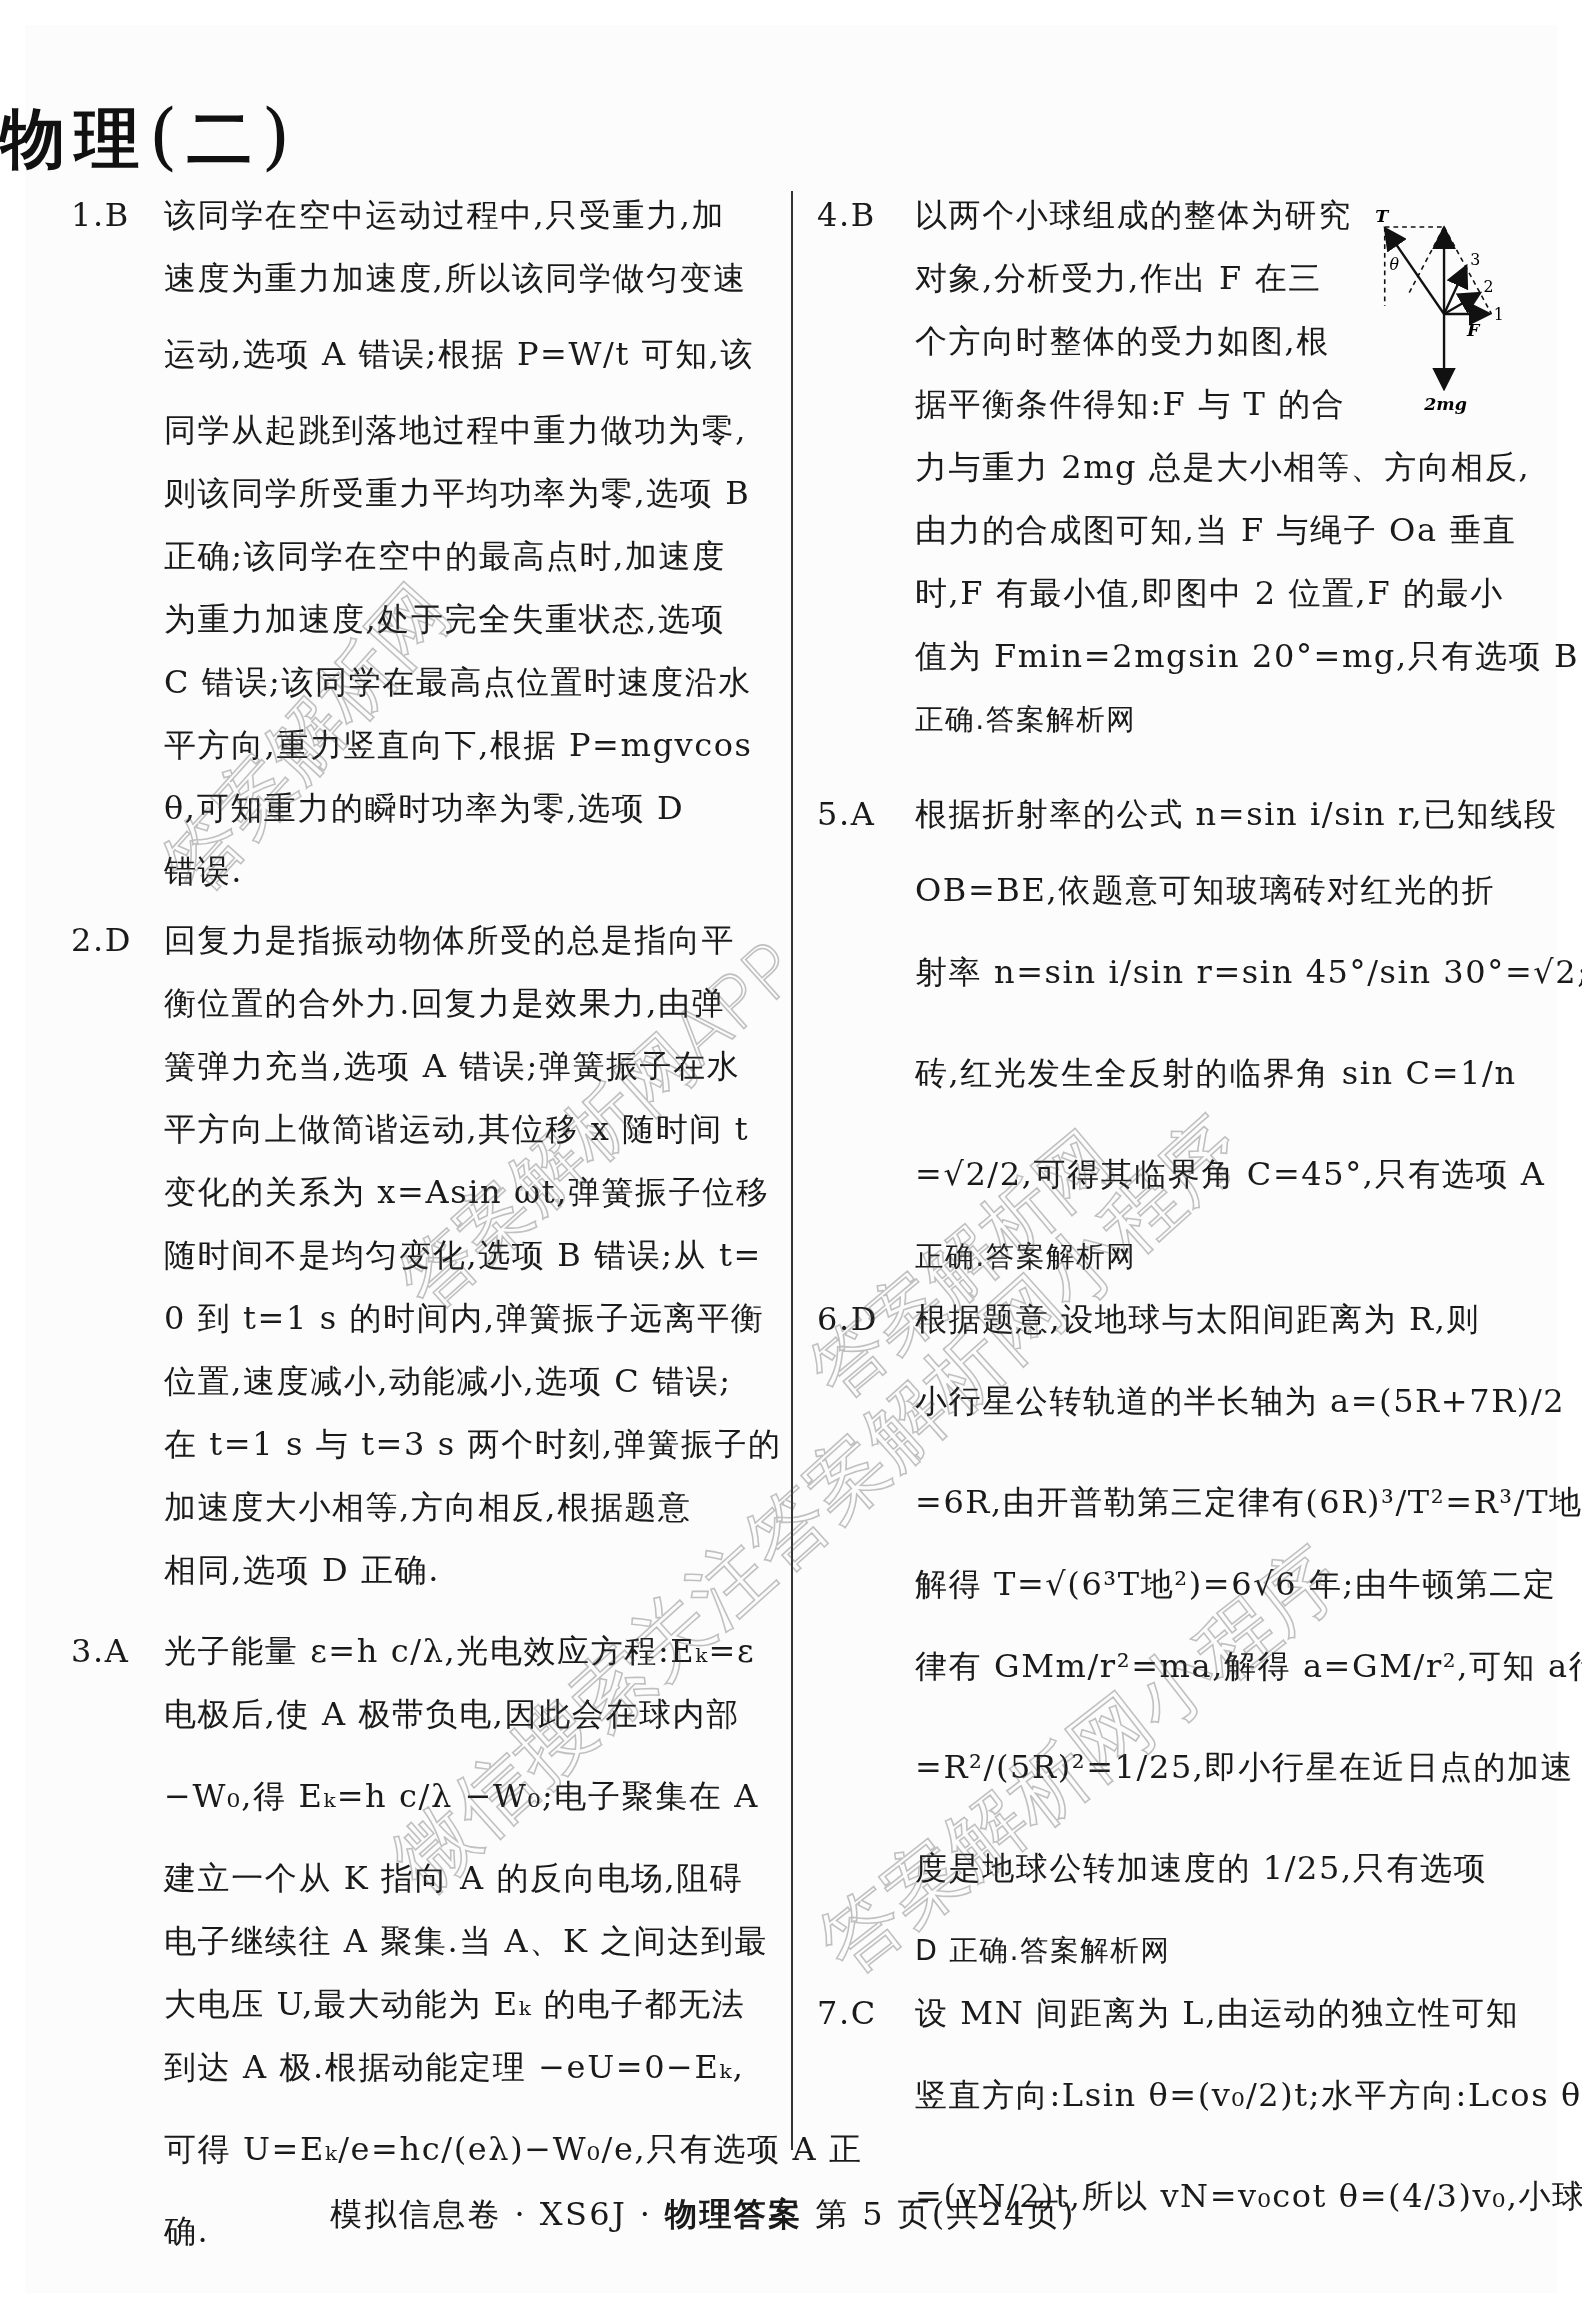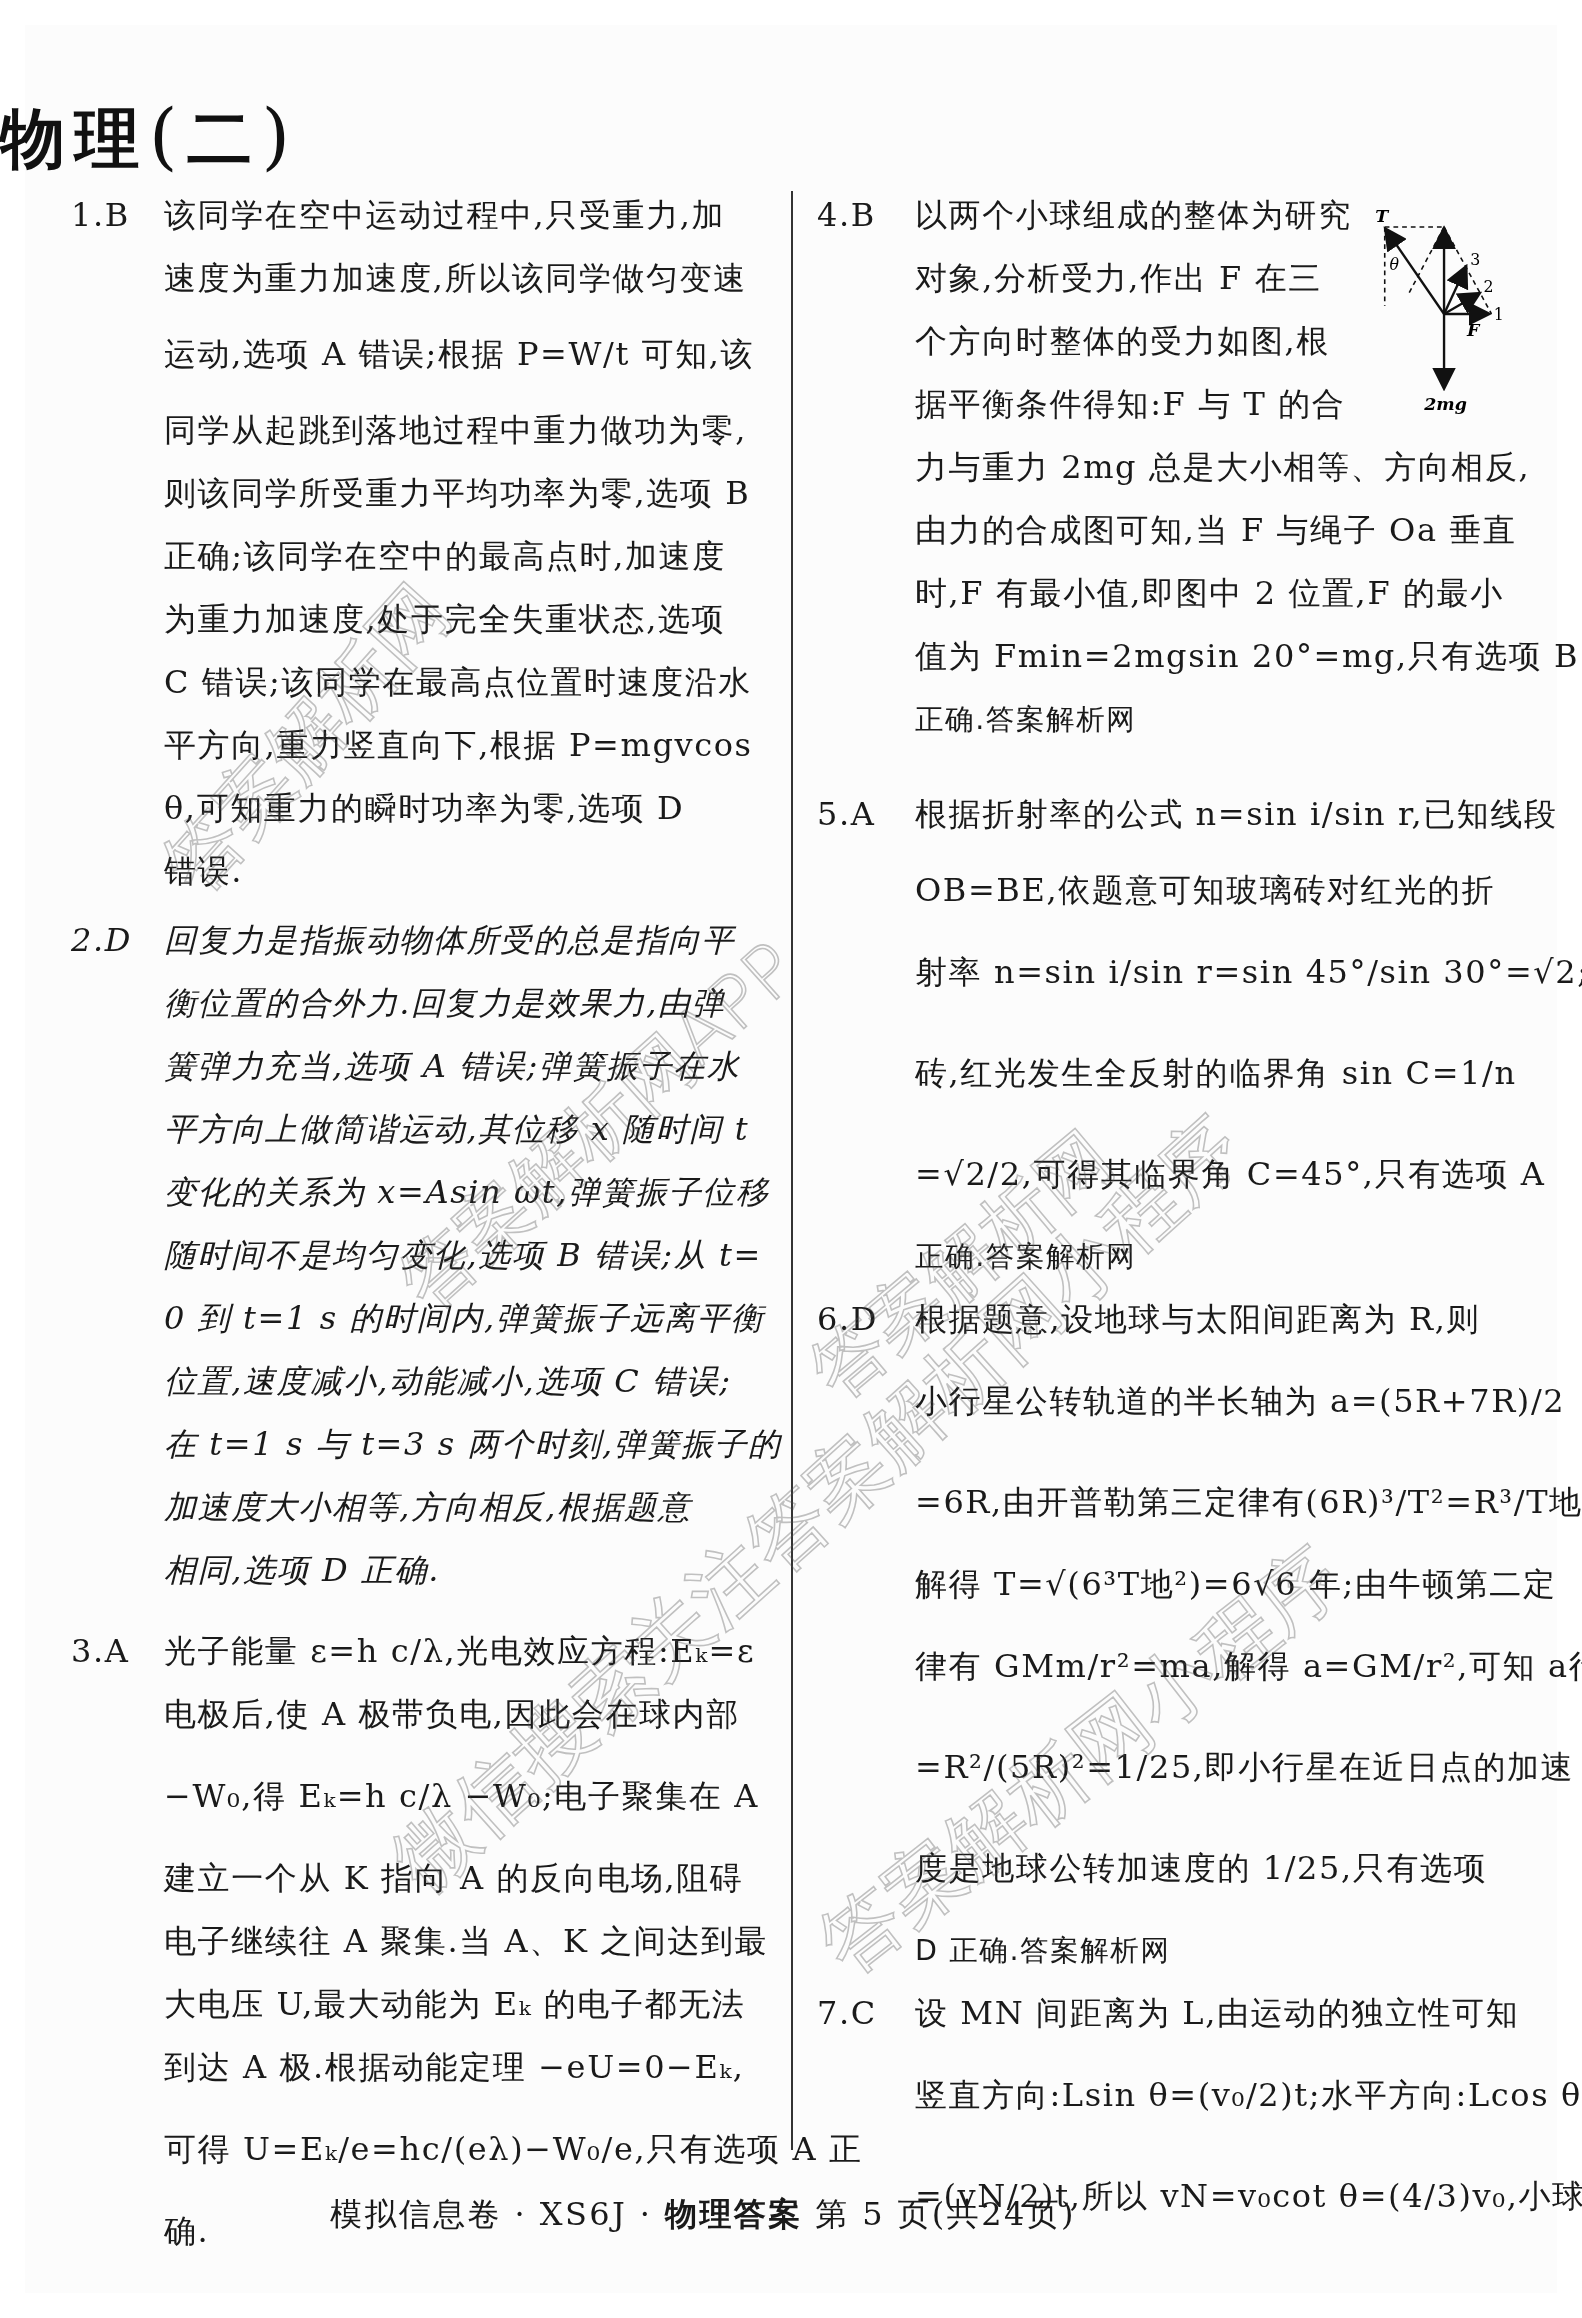--- a/index.html
+++ b/index.html
@@ -52,21 +52,21 @@
       <span class="line">则该同学所受重力平均功率为零,选项 B</span>
       <span class="line">正确;该同学在空中的最高点时,加速度</span>
       <span class="line">为重力加速度,处于完全失重状态,选项</span>
       <span class="line">C 错误;该同学在最高点位置时速度沿水</span>
       <span class="line">平方向,重力竖直向下,根据 P=mgvcos</span>
       <span class="line">θ,可知重力的瞬时功率为零,选项 D</span>
       <span class="line">错误.</span>
     </div>
   </div>
 
-  <div class="item" style="margin-top:6.3px;font-style:italic;">
+  <div class="item" style="margin-top:6.3px;">
     <span class="num">2.D</span>
     <div class="body">
       <span class="line">回复力是指振动物体所受的总是指向平</span>
       <span class="line">衡位置的合外力.回复力是效果力,由弹</span>
       <span class="line">簧弹力充当,选项 A 错误;弹簧振子在水</span>
       <span class="line">平方向上做简谐运动,其位移 x 随时间 t</span>
       <span class="line">变化的关系为 x=Asin ωt,弹簧振子位移</span>
       <span class="line">随时间不是均匀变化,选项 B 错误;从 t=</span>
       <span class="line">0 到 t=1 s 的时间内,弹簧振子远离平衡</span>
       <span class="line">位置,速度减小,动能减小,选项 C 错误;</span>

